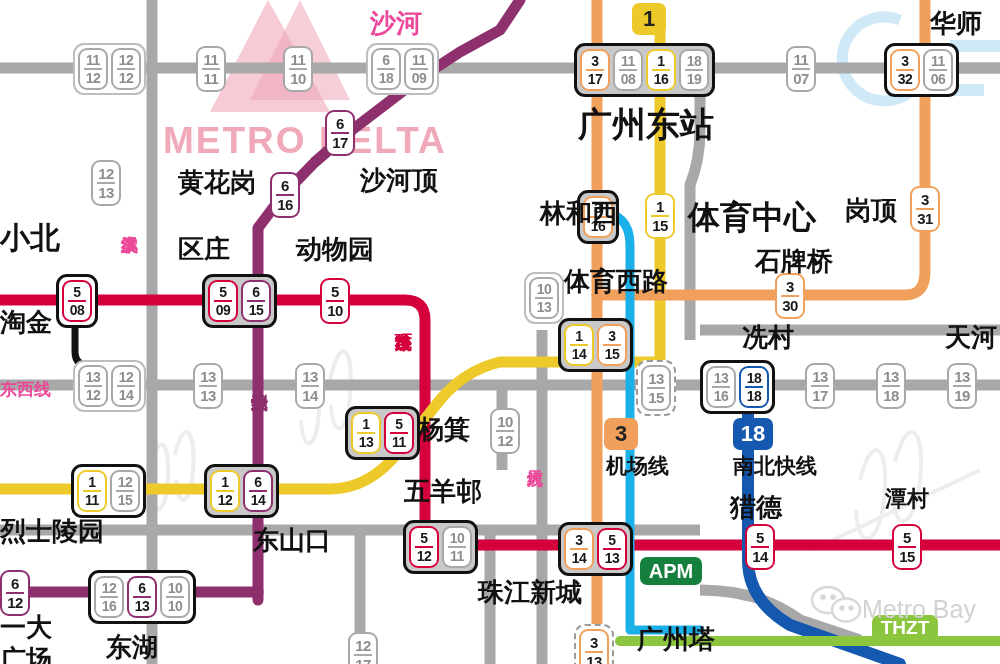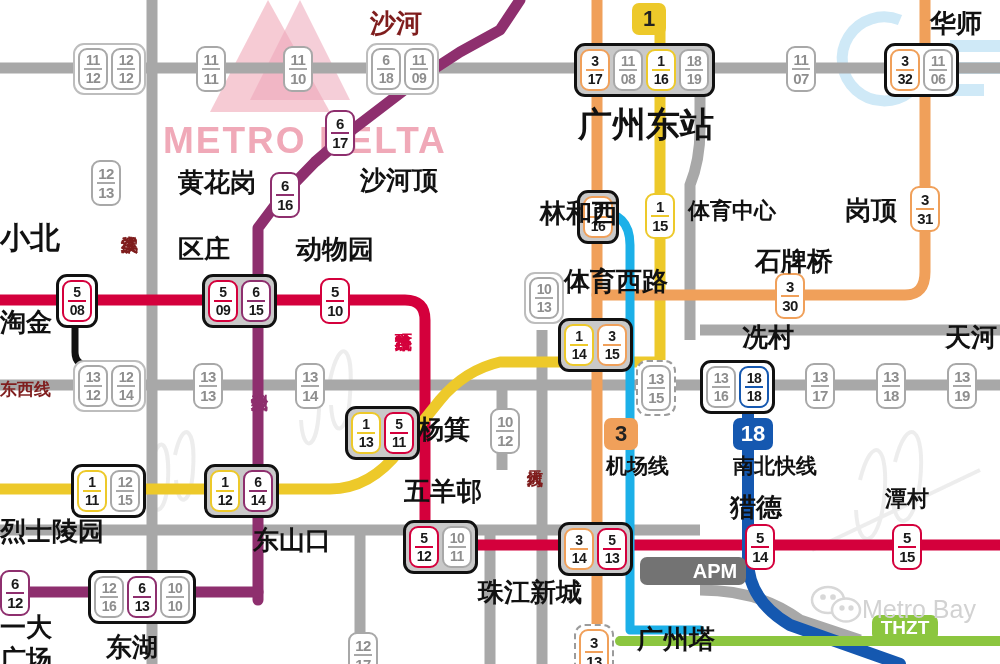--- a/index.html
+++ b/index.html
@@ -36,21 +36,21 @@
   .grp .pill .top,.grp .pill .bot{font-size:14px;line-height:14px;}
 
   
   .grp.soft{background:#fff;border:2.5px solid #bdbdbd;}
   
   .dashed{border:2.5px dashed #9b9b9b;border-radius:11px;padding:3px;background:#fff;
           position:absolute;box-sizing:border-box;}
 
   .lbl{position:absolute;white-space:nowrap;font-weight:bold;color:#111;
        font-family:"Liberation Sans","DejaVu Sans",sans-serif;}
-  .lbl.gray{color:#7f1d1d;}
+  .lbl.gray{color:#ec4899;}
   .lbl.red{color:#d4003c;}
   .lbl.purple{color:#8e2f6e;}
   .lbl.vert{writing-mode:vertical-rl;text-orientation:upright;}
 
   .badge{position:absolute;border-radius:7px;display:flex;align-items:center;justify-content:center;
          font-weight:bold;color:#fff;}
   .badge.sq{width:34px;height:32px;font-size:22px;}
 
   .wm{position:absolute;pointer-events:none;user-select:none;}
   .wm-delta{font-size:37px;font-weight:bold;color:#f0a9b8;letter-spacing:2px;}
@@ -151,21 +151,21 @@
   <div class="lbl gray" style="left:0px;top:378px;font-size:17px;">东西线</div>
   <div class="lbl purple vert" style="left:248px;top:380px;font-size:17px;">金沙洲线</div>
   <div class="lbl red vert" style="left:392px;top:320px;font-size:17px;">环市路线</div>
   <div class="lbl gray vert" style="left:524px;top:458px;font-size:16px;">天河线</div>
   <div class="lbl" style="left:606px;top:452px;font-size:21px;">机场线</div>
   <div class="lbl" style="left:733px;top:452px;font-size:21px;">南北快线</div>
 
   <div class="badge sq" style="left:632px;top:3px;background:#edc92a;color:#222;">1</div>
   <div class="badge sq" style="left:604px;top:418px;background:#f0a05a;color:#222;">3</div>
   <div class="badge sq" style="left:733px;top:418px;background:#1558b0;width:40px;">18</div>
-  <div class="badge" style="left:640px;top:557px;background:#737373;width:62px;height:28px;font-size:20px;padding-left:44px;">APM</div>
+  <div class="badge" style="left:640px;top:557px;background:#15803d;width:62px;height:28px;font-size:20px;">APM</div>
   <div class="badge" style="left:872px;top:615px;background:#8cc63f;width:66px;height:26px;font-size:19px;">THZT</div>
 
   <div class="grp soft" style="left:73px;top:43px;">
     <div class="pill c-gray">
       <span class="top">11</span>
         <span class="rule"></span>
         <span class="bot">12</span>
     </div>
     <div class="pill c-gray">
       <span class="top">12</span>
@@ -511,21 +511,21 @@
 
   <div class="lbl gray" style="left:370px;top:6px;font-size:26px;">沙河</div>
   <div class="lbl" style="left:360px;top:131px;font-size:26px;margin-top:32px;">沙河顶</div>
   <div class="lbl" style="left:178px;top:165px;font-size:26px;">黄花岗</div>
   <div class="lbl" style="left:178px;top:232px;font-size:26px;">区庄</div>
   <div class="lbl" style="left:296px;top:232px;font-size:26px;">动物园</div>
   <div class="lbl" style="left:0px;top:305px;font-size:26px;">淘金</div>
   <div class="lbl" style="left:0px;top:218px;font-size:30px;font-family:Liberation Serif, serif;">小北</div>
   <div class="lbl" style="left:578px;top:102px;font-size:34px;">广州东站</div>
   <div class="lbl" style="left:492px;top:196px;font-size:26px;margin-left:48px;">林和西</div>
-  <div class="lbl" style="left:688px;top:196px;font-size:22px;">体育中心</div>
+  <div class="lbl" style="left:688px;top:196px;font-size:32px;">体育中心</div>
   <div class="lbl" style="left:564px;top:264px;font-size:26px;">体育西路</div>
   <div class="lbl" style="left:930px;top:6px;font-size:26px;">华师</div>
   <div class="lbl" style="left:845px;top:193px;font-size:26px;">岗顶</div>
   <div class="lbl" style="left:755px;top:244px;font-size:26px;">石牌桥</div>
   <div class="lbl" style="left:742px;top:320px;font-size:26px;">冼村</div>
   <div class="lbl" style="left:945px;top:320px;font-size:26px;">天河</div>
   <div class="lbl" style="left:418px;top:412px;font-size:26px;">杨箕</div>
   <div class="lbl" style="left:404px;top:474px;font-size:26px;">五羊邨</div>
   <div class="lbl" style="left:253px;top:523px;font-size:26px;">东山口</div>
   <div class="lbl" style="left:0px;top:514px;font-size:26px;">烈士陵园</div>

